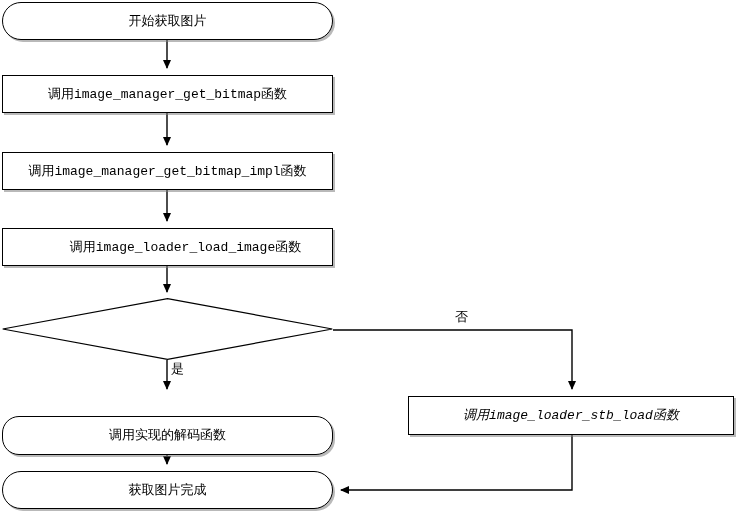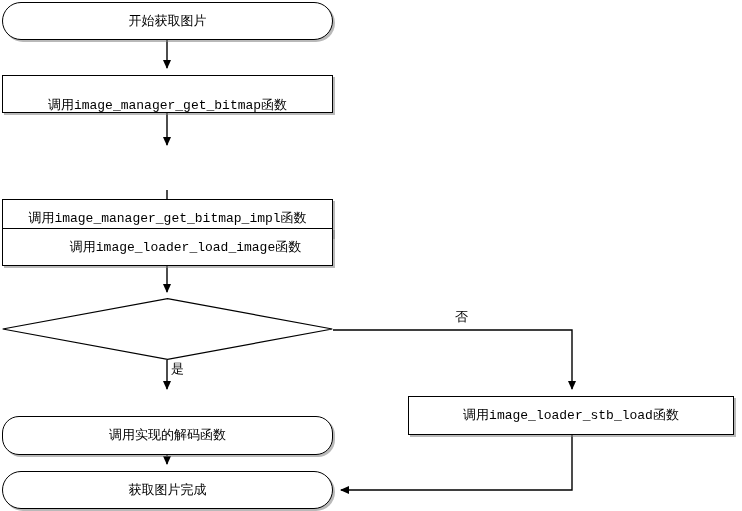--- a/index.html
+++ b/index.html
@@ -102,25 +102,25 @@
 
     <line x1="167" y1="435" x2="167" y2="464" stroke="#000000" stroke-width="1.4" marker-end="url(#arrow)"></line>
 
     <path d="M572,435 L572,490 L341,490" fill="none" stroke="#000000" stroke-width="1.4" marker-end="url(#arrow)"></path>
   </svg>
 
   <div class="node terminator" style="left:2px; top:2px; width:331px; height:38px;">
     <span class="label">开始获取图片</span>
   </div>
 
-  <div class="node process" style="left:2px; top:75px; width:331px; height:38px;align-items:flex-end;">
+  <div class="node process" style="left:2px; top:75px; width:331px; height:38px;">
     <span class="label">调用image_manager_get_bitmap函数</span>
   </div>
 
-  <div class="node process" style="left:2px; top:152px; width:331px; height:38px;margin-top:47px;">
+  <div class="node process" style="left:2px; top:152px; width:331px; height:38px;">
     <span class="label">调用image_manager_get_bitmap_impl函数</span>
   </div>
 
   <div class="node process" style="left:2px; top:228px; width:331px; height:38px;padding-left:36px;">
     <span class="label">调用image_loader_load_image函数</span>
   </div>
 
   <div class="decision-wrap" style="left:2px; top:298px; width:331px; height:62px;">
     <svg width="331" height="62" viewBox="0 0 331 62">
       <polygon points="165.5,0.7 330.3,31 165.5,61.3 0.7,31" fill="#ffffff" stroke="#000000" stroke-width="1.2"></polygon>
@@ -128,21 +128,21 @@
   </div>
 
   <div class="edge-label" style="left:171px; top:363px;">是</div>
 
   <div class="edge-label" style="left:455px; top:311px;">否</div>
 
   <div class="node process" style="left:2px; top:416px; width:331px; height:39px;border-radius:17px;">
     <span class="label">调用实现的解码函数</span>
   </div>
 
-  <div class="node process" style="left:408px; top:396px; width:326px; height:39px;">
+  <div class="node process" style="left:408px; top:396px; width:326px; height:39px;font-style:italic;">
     <span class="label">调用image_loader_stb_load函数</span>
   </div>
 
   <div class="node terminator" style="left:2px; top:471px; width:331px; height:38px;">
     <span class="label">获取图片完成</span>
   </div>
 
 </div>
 
 </body></html>

